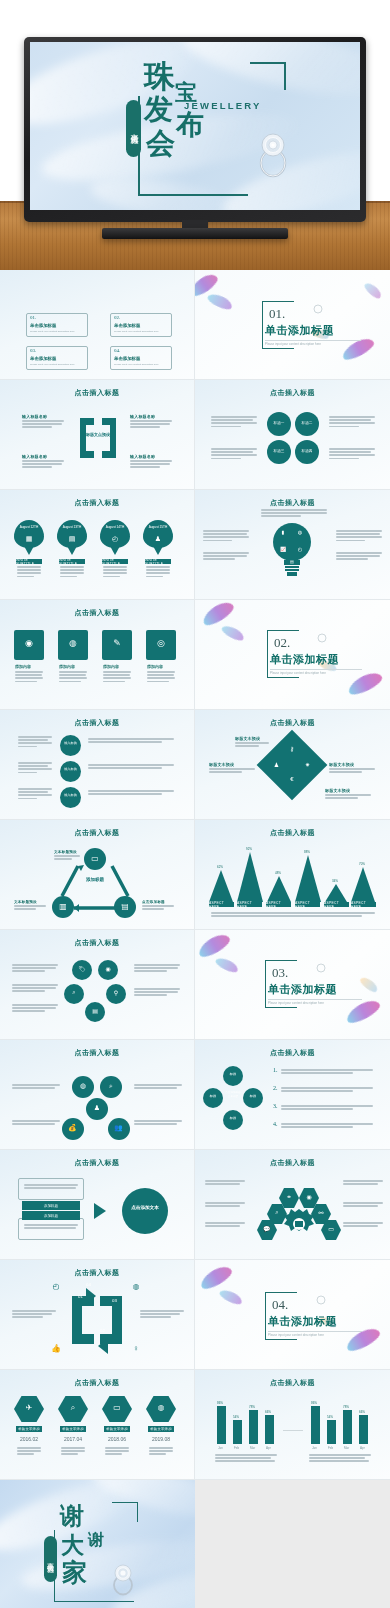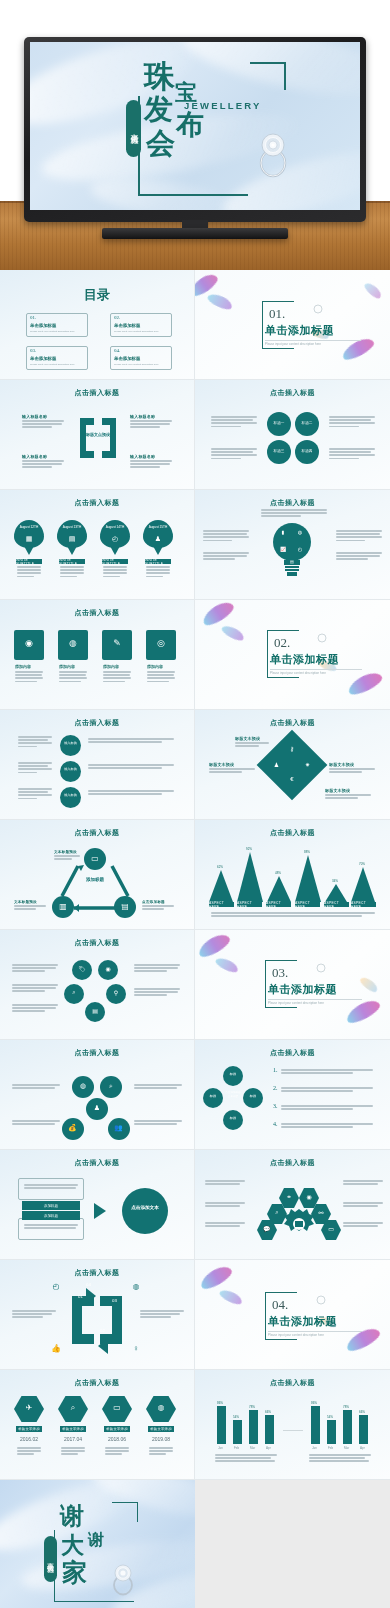--- a/index.html
+++ b/index.html
@@ -176,21 +176,20 @@
     </div>
     <div id="tv-stand-neck"></div>
     <div id="tv-stand-base"></div>
   </div>
 </div>
 
 <div id="grid">
 
   <div class="row">
     <div class="slide">
-      <div style="position:absolute;left:0;top:16px;width:100%;text-align:center;font-size:13px;font-weight:bold;color:#166f68;">目录</div>
       <div class="box-o" style="left:26px;top:43px;width:62px;height:24px;"></div>
       <div class="num-ol" style="left:30px;top:45px;">01.</div>
       <div style="position:absolute;left:30px;top:53px;font-size:4.4px;font-weight:bold;color:#166f68;">单击添加标题</div>
       <div class="txt-tiny" style="left:30px;top:60px;width:56px;font-size:2.4px;">Please input your content description here</div>
 
       <div class="box-o" style="left:110px;top:43px;width:62px;height:24px;"></div>
       <div class="num-ol" style="left:114px;top:45px;">02.</div>
       <div style="position:absolute;left:114px;top:53px;font-size:4.4px;font-weight:bold;color:#166f68;">单击添加标题</div>
       <div class="txt-tiny" style="left:114px;top:60px;width:56px;font-size:2.4px;">Please input your content description here</div>
 

